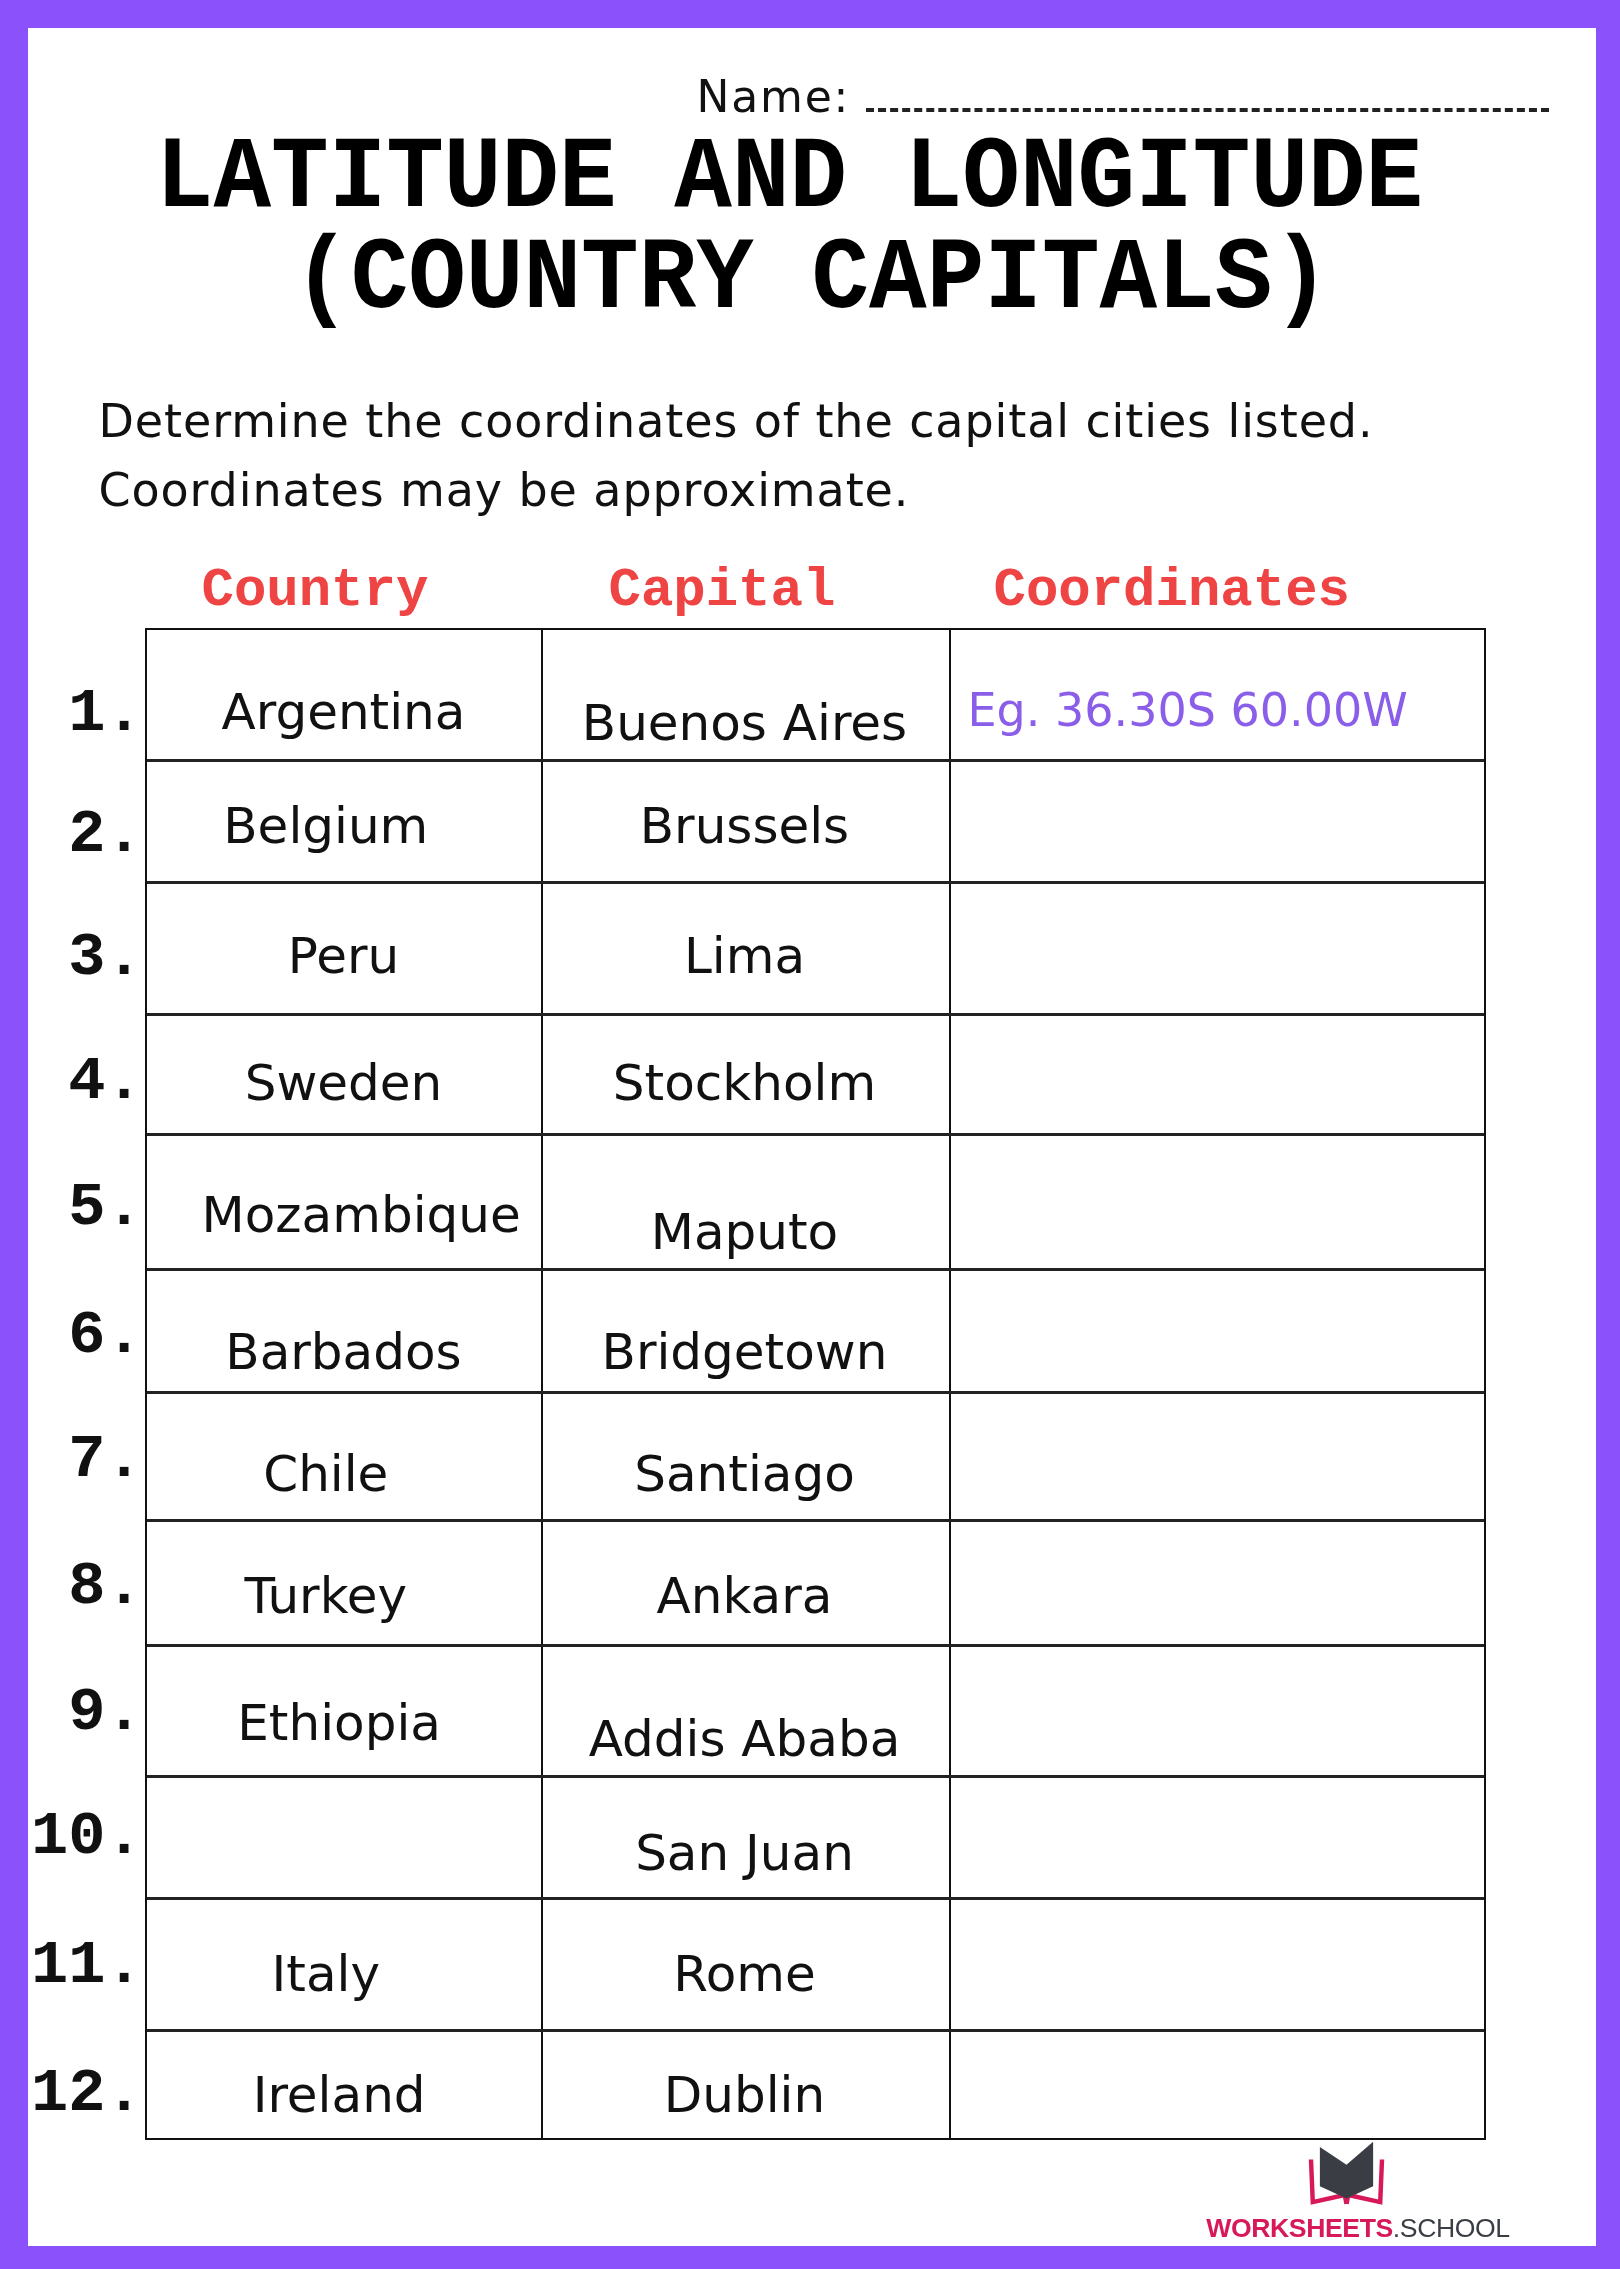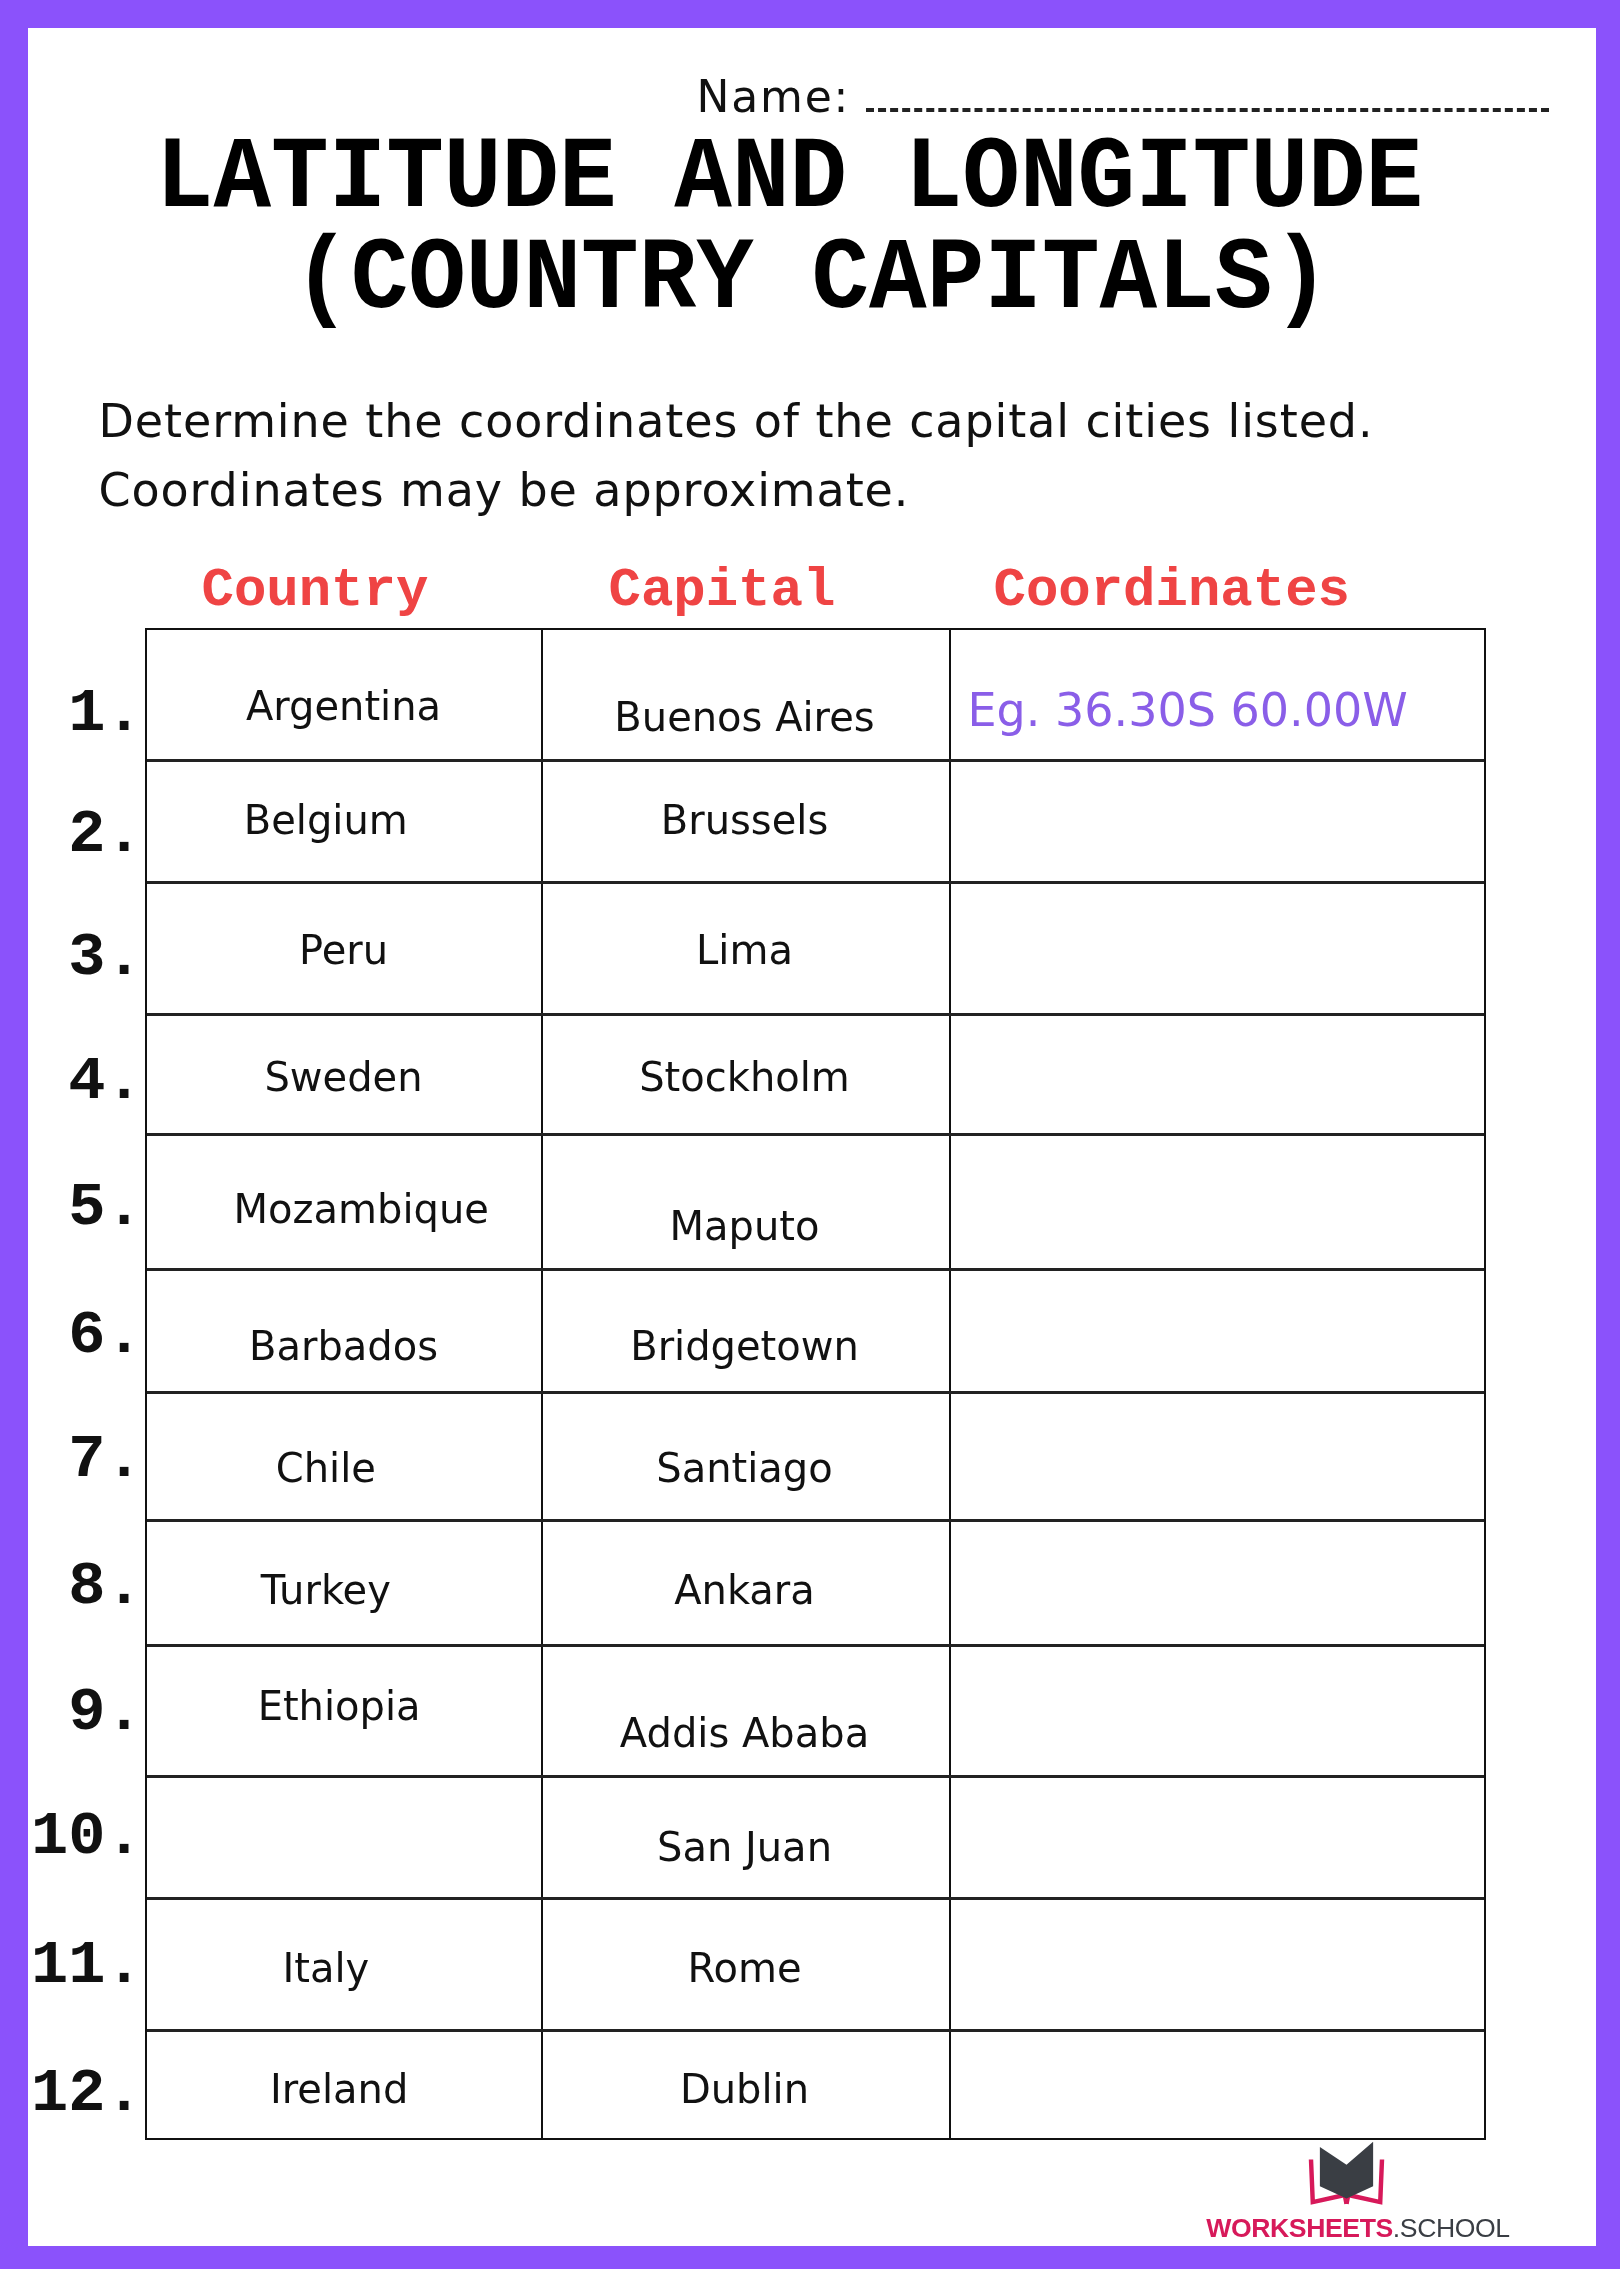--- a/index.html
+++ b/index.html
@@ -80,21 +80,21 @@
     width: 2.7px; background: #111;
   }
   .row {
     position: absolute; left: 0; right: 0;
     border-bottom: 3.5px solid #222;
   }
   .row:last-child { border-bottom: none; }
   .cell {
     position: absolute;
     font-family: "DejaVu Sans", sans-serif;
-    font-size: 40px;
+    font-size: 50px;
     color: #111;
     white-space: nowrap;
     text-align: center;
   }
   .num {
     position: absolute;
     font-family: "Liberation Mono", monospace;
     font-weight: bold;
     font-size: 62px;
     color: #111;
@@ -206,21 +206,21 @@
       <div class="cell" style="left:-17.7px; width:394px; top:51px;">Chile</div>
       <div class="cell" style="left:394px; width:408px; top:51px;">Santiago</div>
       <div class="cell" style="left:802px; width:536px; top:51px;"></div>
     </div>
     <div class="row" style="top:893px; height:121px;">
       <div class="cell" style="left:-17.7px; width:394px; top:44px;">Turkey</div>
       <div class="cell" style="left:394px; width:408px; top:44px;">Ankara</div>
       <div class="cell" style="left:802px; width:536px; top:44px;"></div>
     </div>
     <div class="row" style="top:1017px; height:128px;">
-      <div class="cell" style="left:-4.4px; width:394px; top:36px;">Ethiopia</div>
+      <div class="cell" style="left:-4.4px; width:394px; top:47px;">Ethiopia</div>
       <div class="cell" style="left:394px; width:408px; top:63px;">Addis Ababa</div>
       <div class="cell" style="left:802px; width:536px; top:47px;"></div>
     </div>
     <div class="row" style="top:1148px; height:119px;">
       <div class="cell" style="left:394px; width:408px; top:46px;">San Juan</div>
       <div class="cell" style="left:802px; width:536px; top:46px;"></div>
     </div>
     <div class="row" style="top:1271px; height:128px;">
       <div class="cell" style="left:-17.7px; width:394px; top:44px;">Italy</div>
       <div class="cell" style="left:394px; width:408px; top:44px;">Rome</div>

